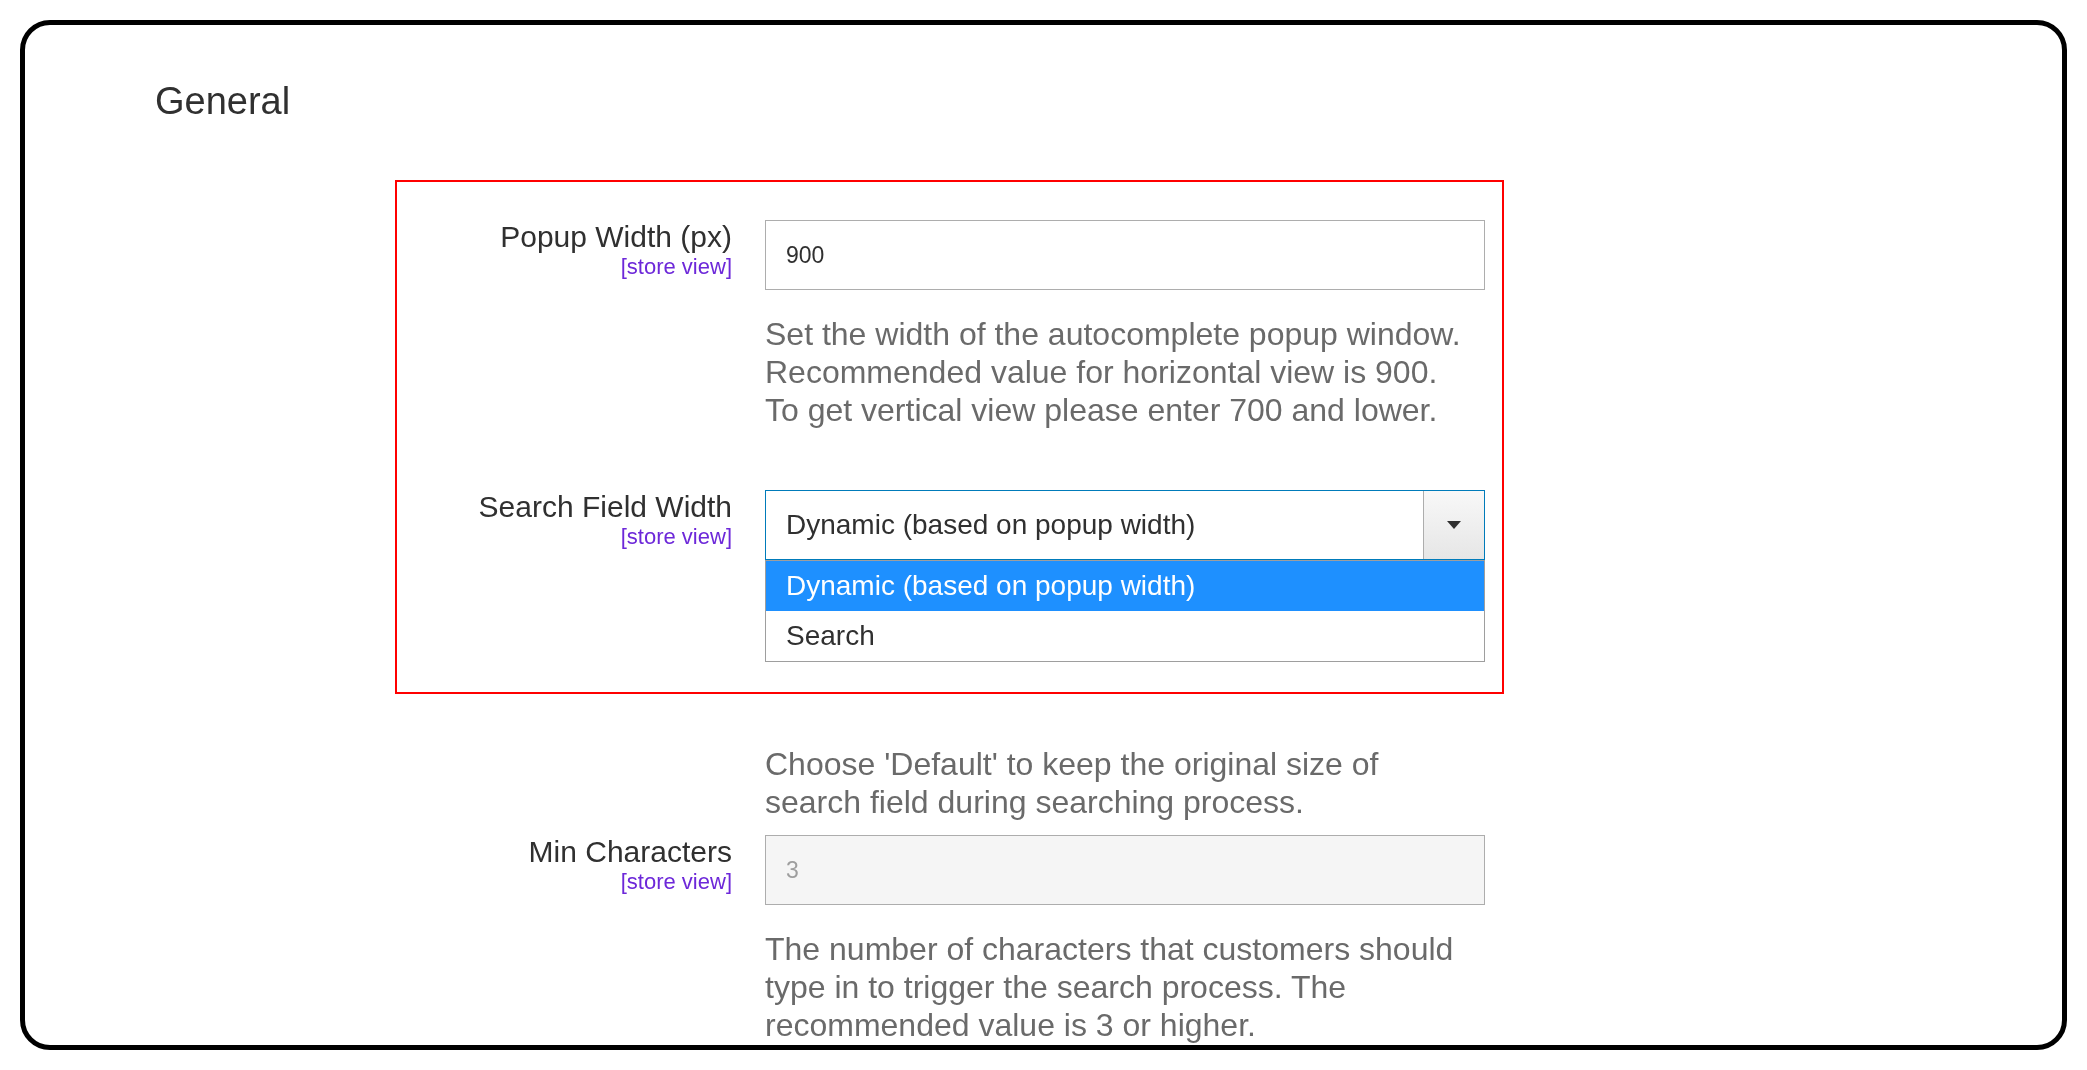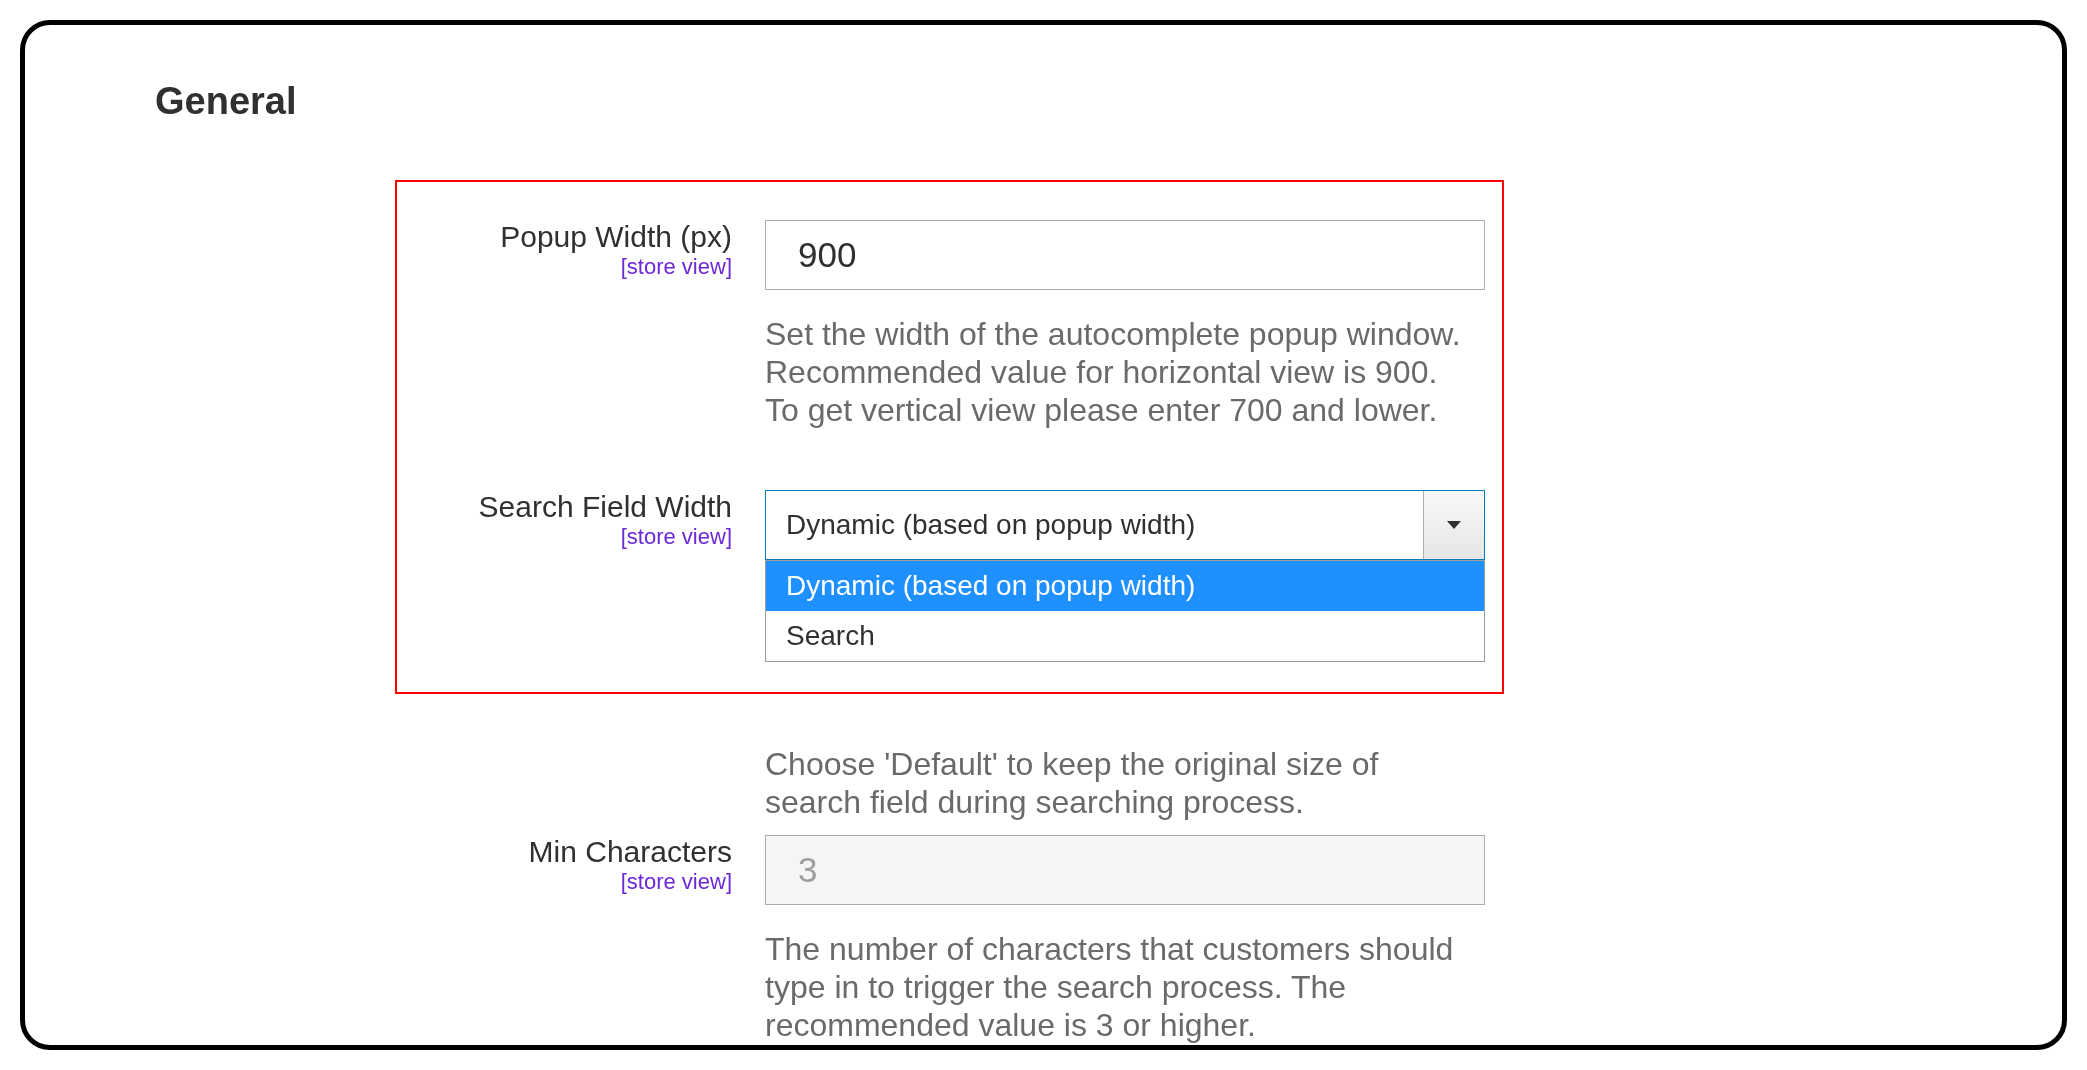--- a/index.html
+++ b/index.html
@@ -19,21 +19,21 @@
     border: 5px solid #000;
     border-radius: 30px;
     position: relative;
     overflow: hidden;
   }
   .section-title {
     position: absolute;
     left: 130px;
     top: 55px;
     font-size: 38px;
-    font-weight: 700;
+    font-weight: 400;
     color: #303030;
   }
   .highlight-box {
     position: absolute;
     left: 370px;
     top: 155px;
     width: 1105px;
     height: 510px;
     border: 2px solid #ff0000;
     pointer-events: none;
@@ -58,23 +58,23 @@
   .scope-text {
     font-size: 22px;
     color: #6d28d9;
     line-height: 26px;
   }
   .text-input {
     position: absolute;
     box-sizing: border-box;
     border: 1px solid #adadad;
     background: #ffffff;
-    font-size: 35px;
-    color: #303030;
-    padding: 0 32px;
+    font-size: 23px;
+    color: #303030;
+    padding: 0 20px;
     outline: none;
   }
   .text-input.disabled {
     background: #f5f5f5;
     color: #9e9e9e;
   }
   .help-text {
     position: absolute;
     font-size: 32px;
     color: #6a6a6a;

